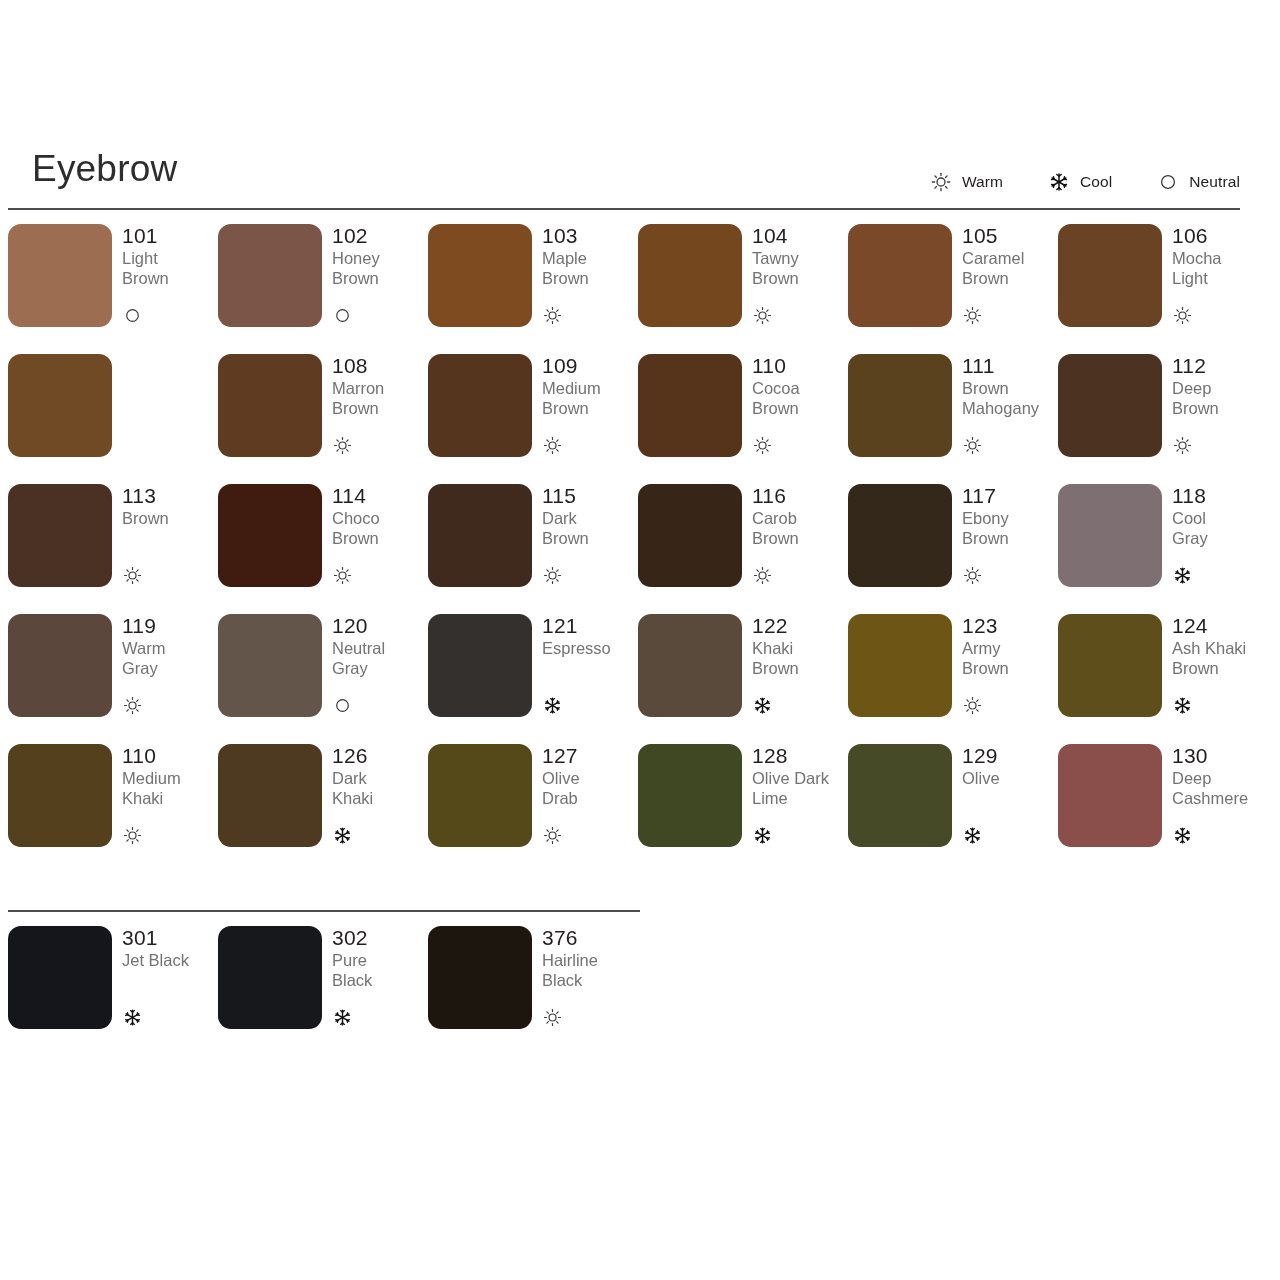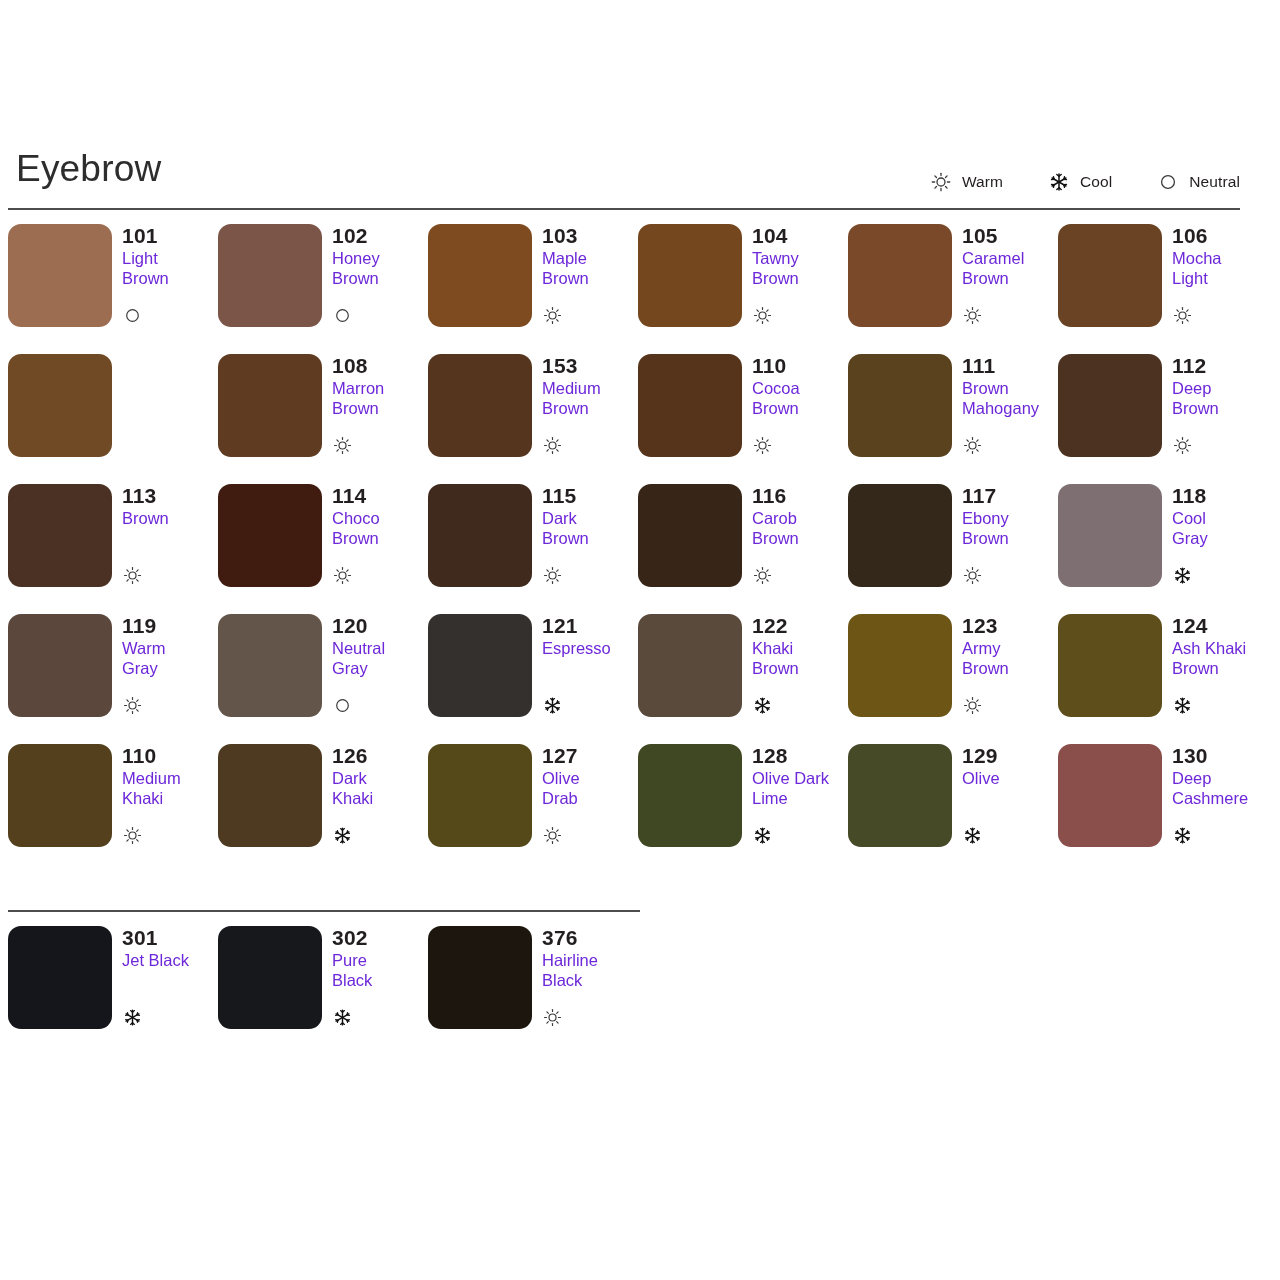--- a/index.html
+++ b/index.html
@@ -29,21 +29,21 @@
     color: #2d2d2d;
     line-height: 1;
     padding-left: 8px;
   }
   .section-header-row {
     position: relative;
     height: 58px;
   }
   .section-title-abs {
     position: absolute;
-    left: 8px;
+    left: 24px;
     top: 0;
   }
 
   
   .legend {
     position: absolute;
     right: 40px;
     top: 22px;
     display: flex;
     align-items: center;
@@ -92,31 +92,31 @@
     flex: 0 0 auto;
   }
   .cell-text {
     margin-left: 10px;
     position: relative;
     width: 96px;
     height: 103px;
   }
   .chip-code {
     font-size: 21px;
-    font-weight: 700;
+    font-weight: 400;
     line-height: 22px;
     color: #231f20;
     letter-spacing: 0.2px;
     margin-top: 1px;
   }
   .chip-name {
     font-size: 16.5px;
     font-weight: 400;
     line-height: 20px;
-    color: #6d28d9;
+    color: #737373;
     margin-top: 1px;
     white-space: pre-line;
   }
   .chip-tone {
     position: absolute;
     left: 0;
     bottom: 2px;
     width: 20px;
     height: 20px;
     display: flex;
@@ -342,21 +342,21 @@
                   <line x1="14.4" y1="5.6" x2="15.9" y2="4.1"></line>
                   <line x1="4.1" y1="15.9" x2="5.6" y2="14.4"></line>
                 </g>
               </svg>
             </div>
           </div>
         </div>
         <div class="cell">
           <div class="chip" style="background: rgb(85, 53, 30);"></div>
           <div class="cell-text">
-            <div class="chip-code">153</div>
+            <div class="chip-code">109</div>
             <div class="chip-name">Medium
 Brown</div>
             <div class="chip-tone">
               <svg width="19" height="19" viewBox="0 0 20 20">
                 <circle cx="10" cy="10" r="3.7" fill="none" stroke="#3a3a3a" stroke-width="1.25"></circle>
                 <g stroke="#3a3a3a" stroke-width="1.25" stroke-linecap="round">
                   <line x1="10" y1="1.6" x2="10" y2="3.7"></line>
                   <line x1="10" y1="16.3" x2="10" y2="18.4"></line>
                   <line x1="1.6" y1="10" x2="3.7" y2="10"></line>
                   <line x1="16.3" y1="10" x2="18.4" y2="10"></line>

